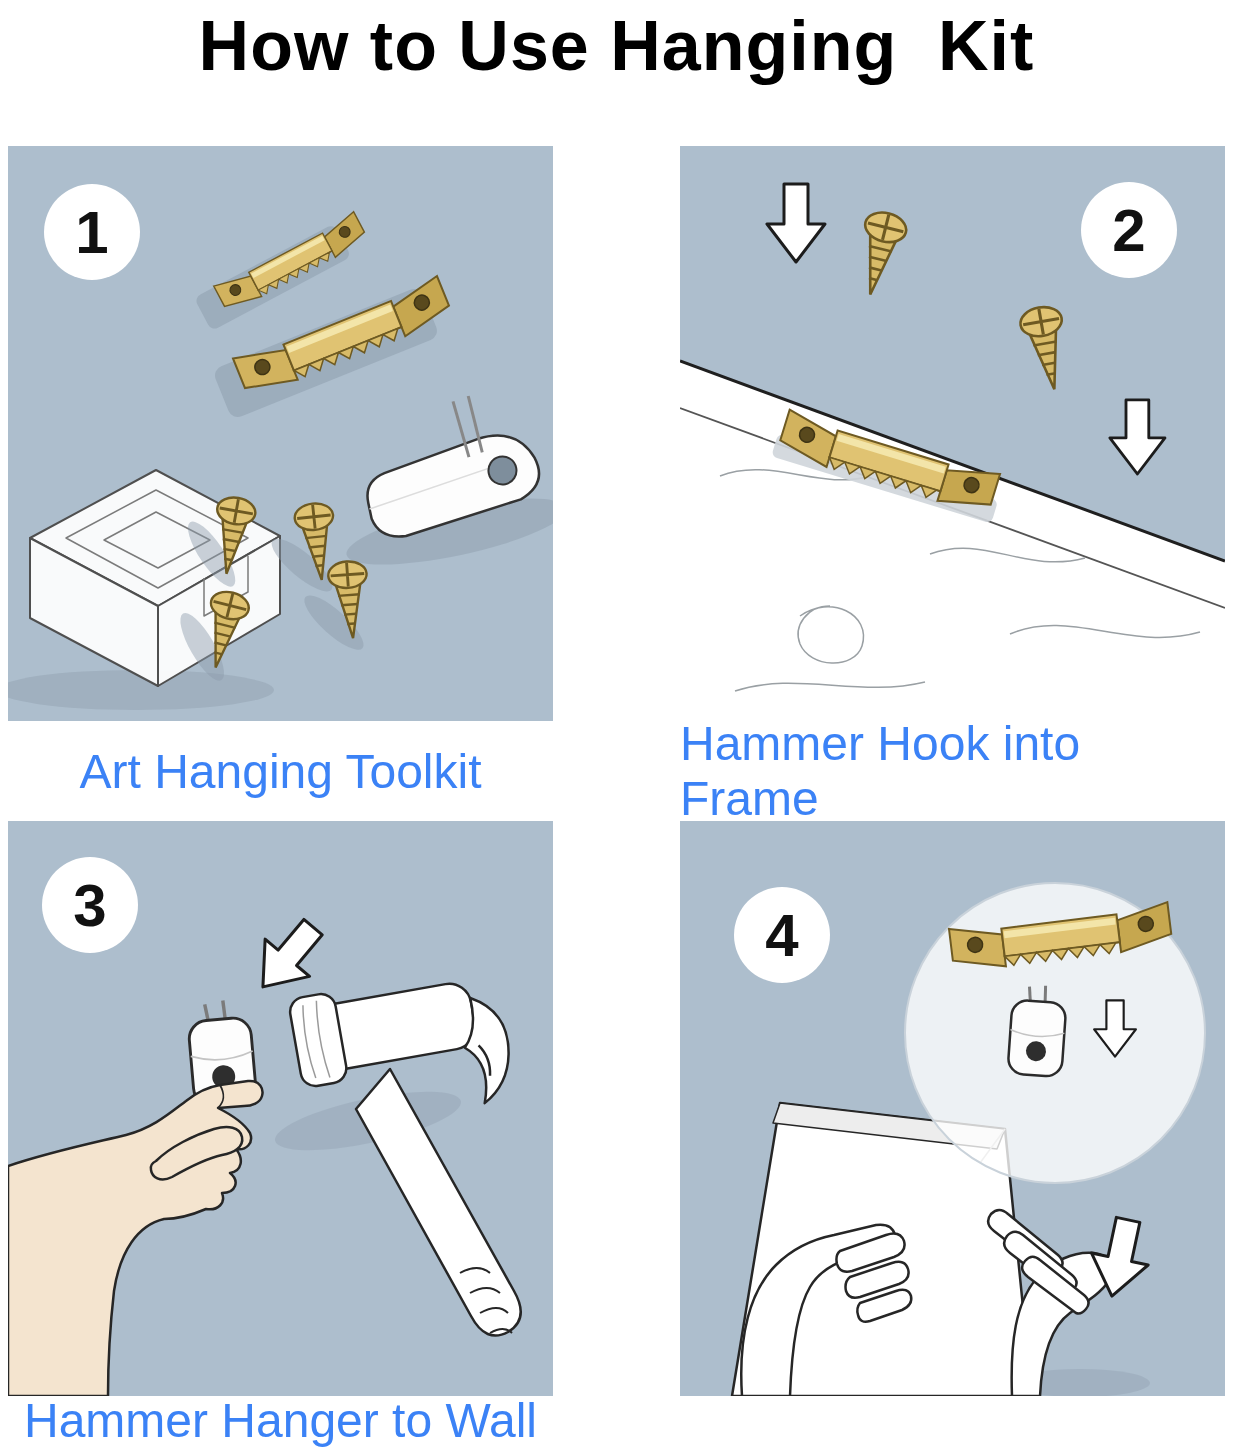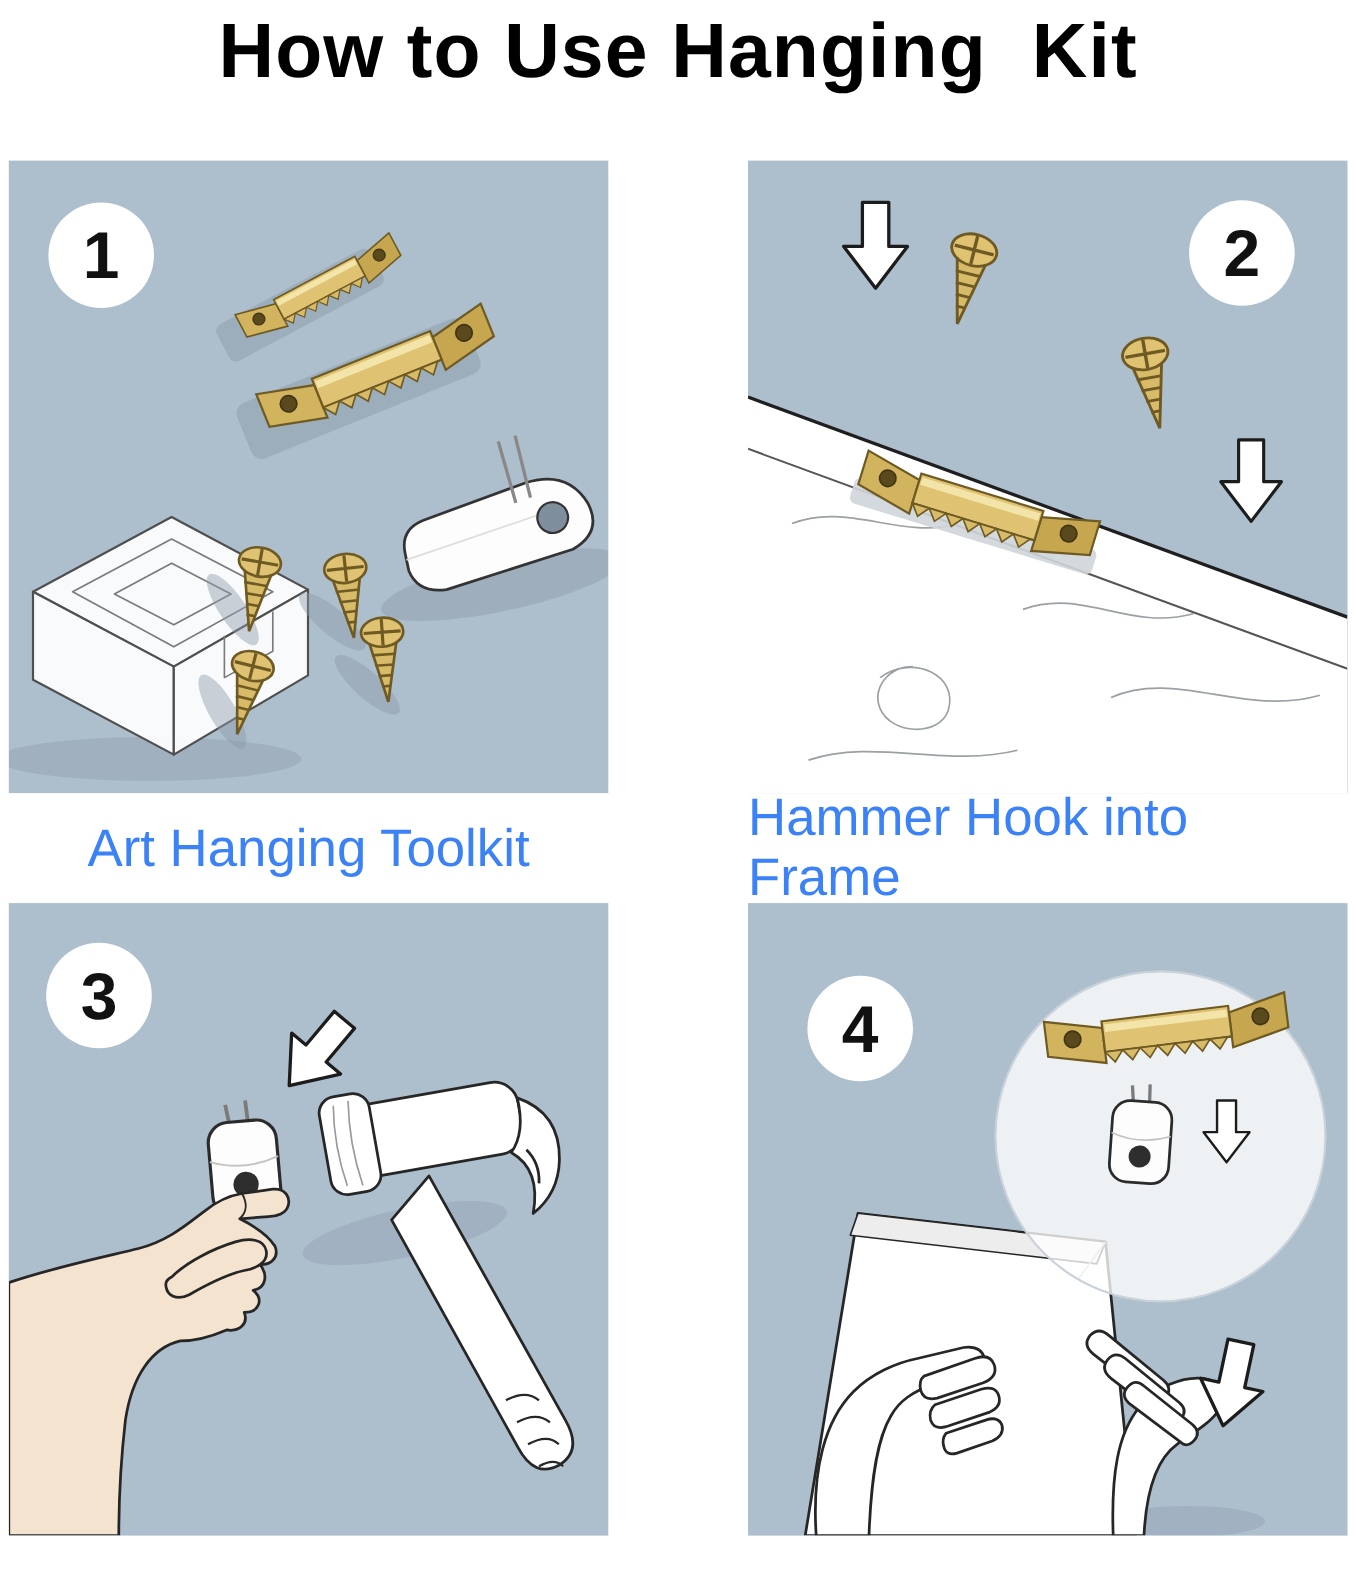--- a/index.html
+++ b/index.html
@@ -204,20 +204,21 @@
             <g transform="rotate(-10 390 205)">
               <rect x="308" y="172" width="158" height="66" rx="22"></rect>
               <path d="M466,190 Q502,210 494,252 Q488,282 462,296 Q476,258 452,238 Q468,222 466,190 Z"></path>
               <path d="M466,238 Q476,252 472,270" fill="none"></path>
               <rect x="286" y="160" width="46" height="90" rx="15"></rect>
               <path d="M300,168 Q294,205 300,242 M314,166 Q308,205 314,244" fill="none" stroke="#9a9a9a" stroke-width="1.5"></path>
             </g>
           </g>
         </svg>
       </div>
+      <div class="caption cap-row2">Hammer Hanger to Wall</div>
     </div>
 
     <div class="cell">
       <div class="panel">
         <div class="badge p4">4</div>
         <svg class="art" viewBox="0 0 545 575">
 
           <ellipse cx="400" cy="562" rx="70" ry="14" fill="#8c9cab" opacity="0.35"></ellipse>
 
           <g stroke="#262626" stroke-width="2.5" stroke-linejoin="round">

